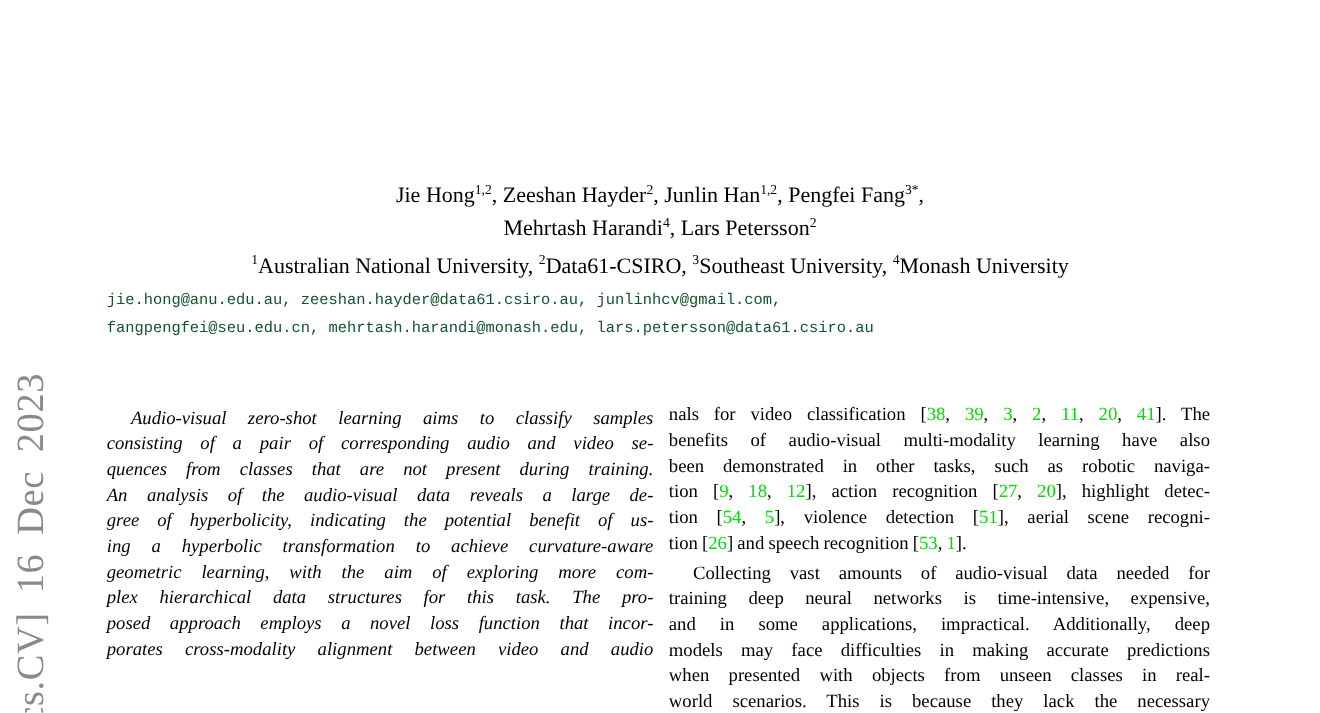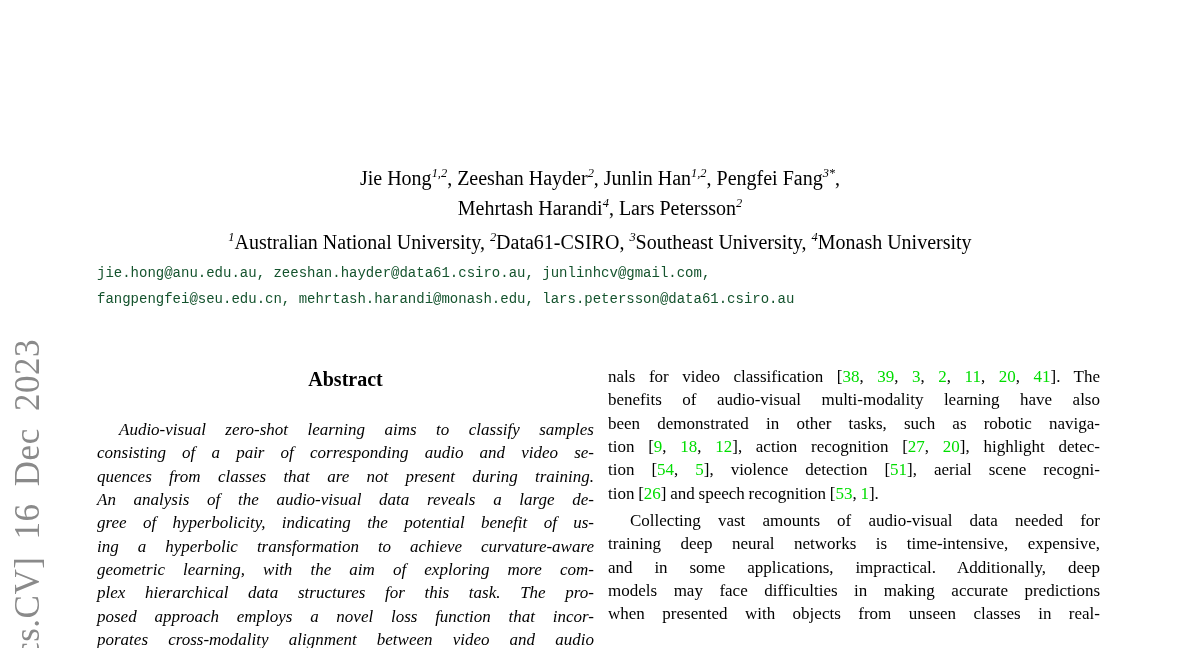--- a/index.html
+++ b/index.html
@@ -26,21 +26,21 @@
   }
   .affil{
     position:absolute;left:97px;top:231px;width:1006px;
     text-align:center;font-size:20px;
   }
   .emails{
     position:absolute;left:97px;top:260px;width:1006px;
     text-align:left;font-family:"Liberation Mono",monospace;
     font-size:14px;line-height:26px;color:#14532d;
   }
-  sup{font-size:62%;line-height:0;font-style:italic;}
+  sup{font-size:62%;line-height:0;}
   
   .col-left{position:absolute;left:97px;top:368px;width:497px;}
   .col-right{position:absolute;left:608px;top:365px;width:492px;}
   .abs-head{text-align:center;font-size:20px;font-weight:700;margin:0 0 27px 0;}
   .para{font-size:17px;word-spacing:-0.5px;}
   .para + .para{margin-top:4px;}
   .para.italic .line{font-style:italic;}
   .line{
     line-height:23.35px;
     text-align:justify;text-align-last:justify;
@@ -63,21 +63,20 @@
   </div>
 
   <div class="affil"><sup>1</sup>Australian National University, <sup>2</sup>Data61-CSIRO, <sup>3</sup>Southeast University, <sup>4</sup>Monash University</div>
 
   <div class="emails">
     <div>jie.hong@anu.edu.au, zeeshan.hayder@data61.csiro.au, junlinhcv@gmail.com,</div>
     <div>fangpengfei@seu.edu.cn, mehrtash.harandi@monash.edu, lars.petersson@data61.csiro.au</div>
   </div>
 
   <div class="col-left">
-    <div class="abs-head">Abstract</div>
     <div>
         <div class="para italic">
           <div class="line indent">Audio-visual zero-shot learning aims to classify samples</div>
           <div class="line">consisting of a pair of corresponding audio and video se-</div>
           <div class="line">quences from classes that are not present during training.</div>
           <div class="line">An analysis of the audio-visual data reveals a large de-</div>
           <div class="line">gree of hyperbolicity, indicating the potential benefit of us-</div>
           <div class="line">ing a hyperbolic transformation to achieve curvature-aware</div>
           <div class="line">geometric learning, with the aim of exploring more com-</div>
           <div class="line">plex hierarchical data structures for this task. The pro-</div>
@@ -96,17 +95,18 @@
           <div class="line">tion [<span class="cite">9</span>, <span class="cite">18</span>, <span class="cite">12</span>], action recognition [<span class="cite">27</span>, <span class="cite">20</span>], highlight detec-</div>
           <div class="line">tion [<span class="cite">54</span>, <span class="cite">5</span>], violence detection [<span class="cite">51</span>], aerial scene recogni-</div>
           <div class="line last">tion [<span class="cite">26</span>] and speech recognition [<span class="cite">53</span>, <span class="cite">1</span>].</div>
         </div>
         <div class="para">
           <div class="line indent">Collecting vast amounts of audio-visual data needed for</div>
           <div class="line">training deep neural networks is time-intensive, expensive,</div>
           <div class="line">and in some applications, impractical. Additionally, deep</div>
           <div class="line">models may face difficulties in making accurate predictions</div>
           <div class="line">when presented with objects from unseen classes in real-</div>
+          <div class="line">world scenarios. This is because they lack the necessary</div>
         </div>
       </div>
   </div>
 
 </div>
 
 </body></html>

